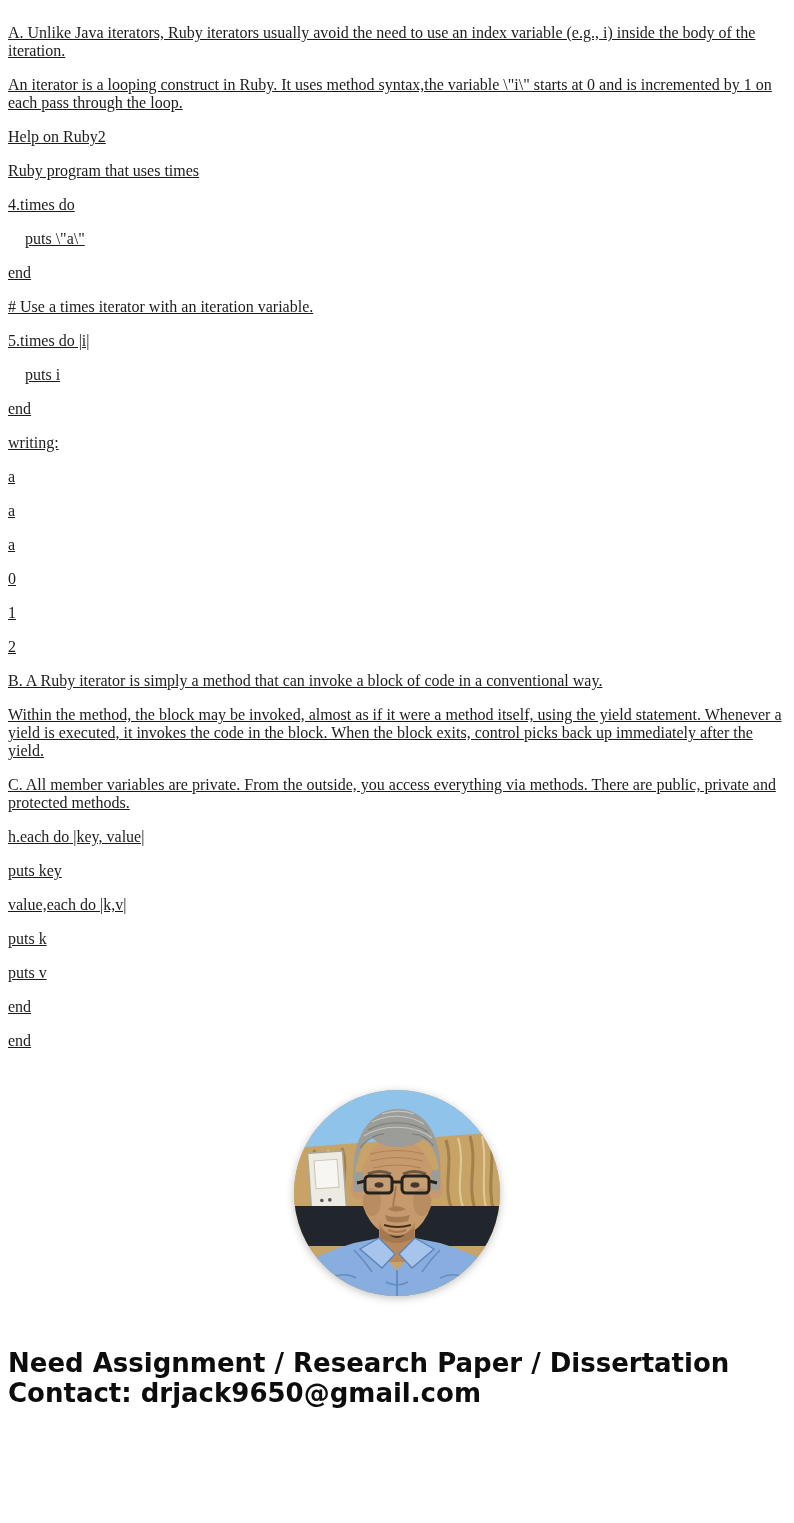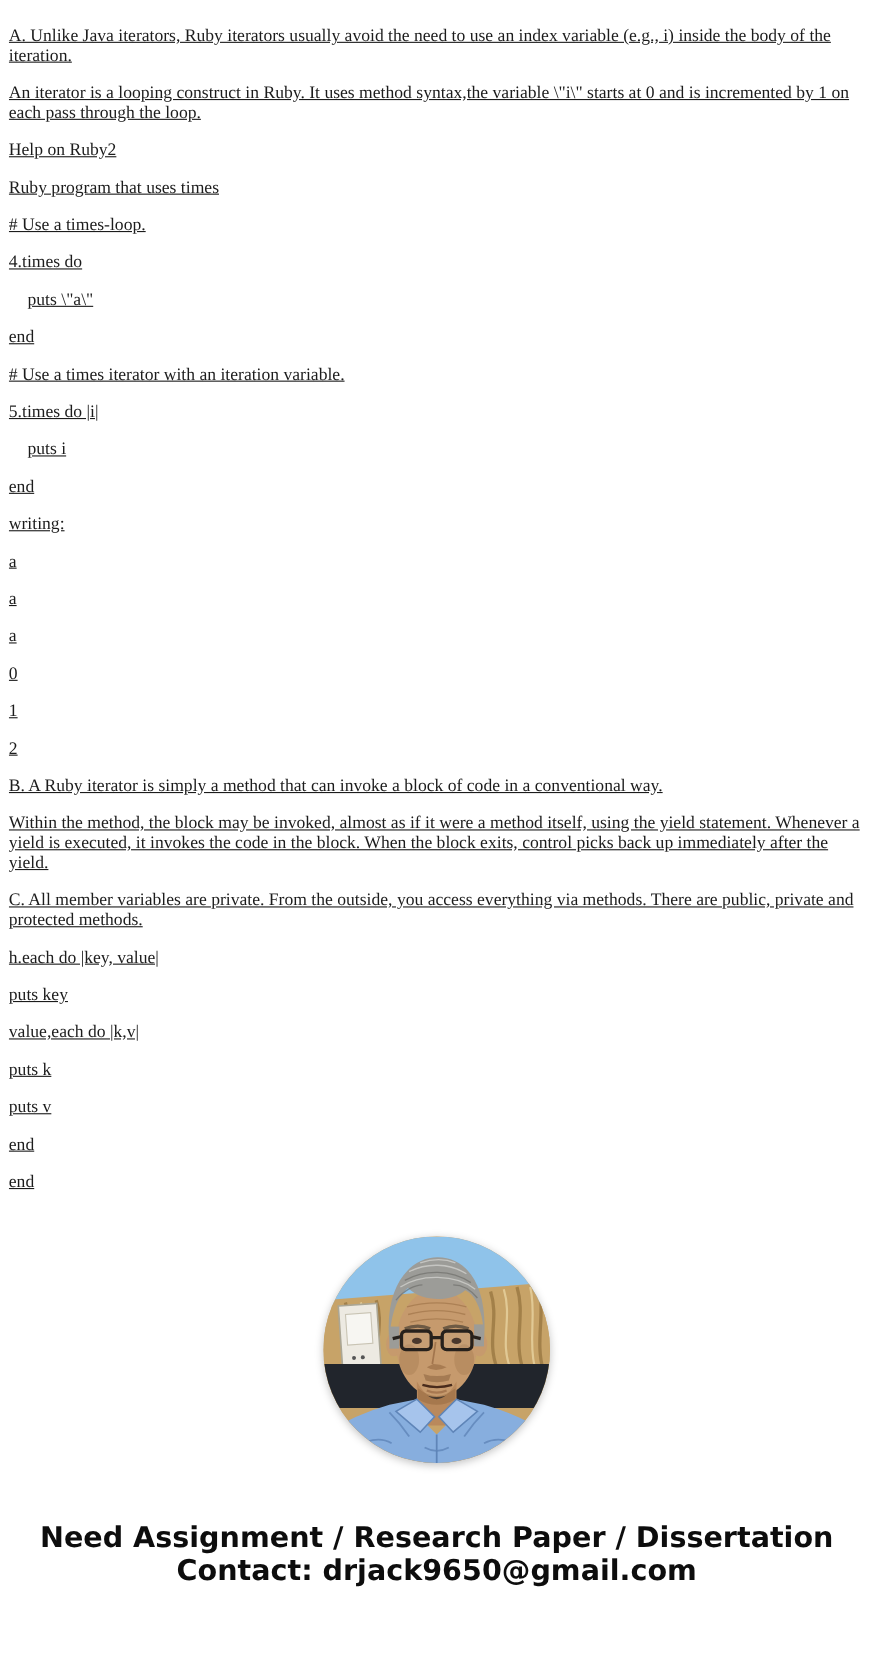--- a/index.html
+++ b/index.html
@@ -20,40 +20,39 @@
     width: 206px; height: 206px;
     border-radius: 50%;
     overflow: hidden;
     box-shadow: 0 2px 8px rgba(0,0,0,0.25);
     background: #c7a368;
   }
   .avatar svg { display: block; width: 206px; height: 206px; }
 
   .footer {
     margin-top: 48px;
-    text-align: center;
+    text-align: left;
     font-family: "DejaVu Sans", sans-serif;
     font-weight: bold;
     font-size: 26px;
     line-height: 30px;
     color: #0d0d0d;
   }
 </style>
 </head>
 <body>
 
 <main>
 
   <section id="paragraphs">
 
   <p class="para">A. Unlike Java iterators, Ruby iterators usually avoid the need to use an index variable (e.g., i) inside the body of the iteration.</p>
       <p class="para">An iterator is a looping construct in Ruby. It uses method syntax,the variable \"i\" starts at 0 and is incremented by 1 on each pass through the loop.</p>
       <p class="para">Help on Ruby2</p>
       <p class="para">Ruby program that uses times</p>
-      <p class="para"># Use a times-loop.</p>
       <p class="para">4.times do</p>
       <p class="para indent">puts \"a\"</p>
       <p class="para">end</p>
       <p class="para"># Use a times iterator with an iteration variable.</p>
       <p class="para">5.times do |i|</p>
       <p class="para indent">puts i</p>
       <p class="para">end</p>
       <p class="para">writing:</p>
       <p class="para">a</p>
       <p class="para">a</p>

